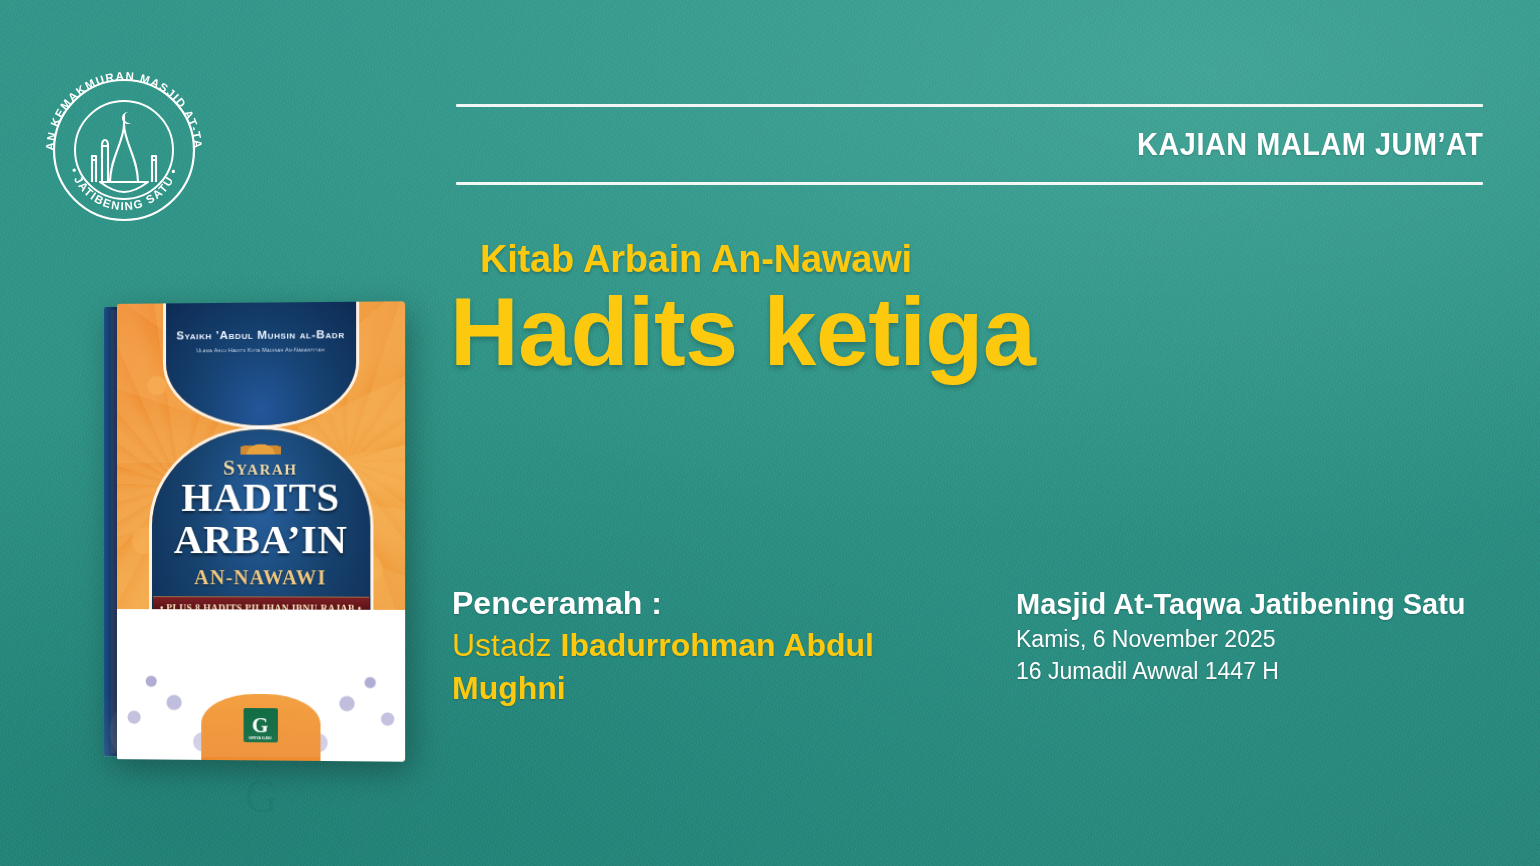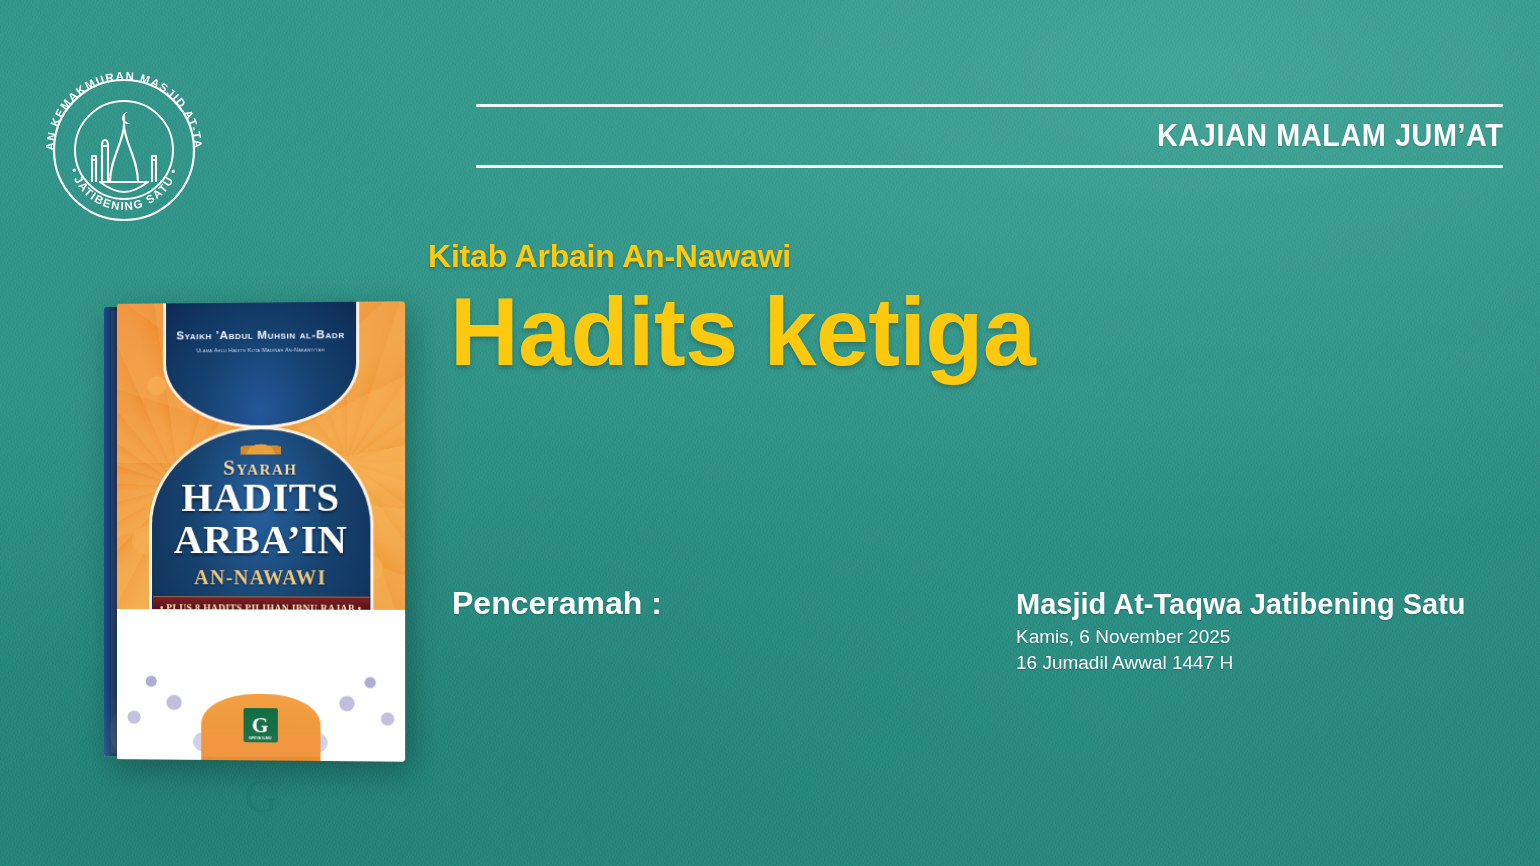--- a/index.html
+++ b/index.html
@@ -27,36 +27,36 @@
       repeating-linear-gradient(117deg, rgba(0,0,0,.05) 0 1px, rgba(255,255,255,.04) 1px 2px, rgba(255,255,255,0) 2px 3px),
       repeating-linear-gradient(81deg, rgba(255,255,255,.03) 0 2px, rgba(0,0,0,.03) 2px 3px);
     mix-blend-mode:overlay;
   }
 
   
   #logo{ position:absolute; left:32px; top:72px; width:185px; height:140px; }
   #logo svg{ display:block; width:185px; height:140px; overflow:visible; }
 
   
-  #header{ position:absolute; left:476px; top:104px; width:1027px; height:64px; }
+  #header{ position:absolute; left:456px; top:104px; width:1027px; height:81px; }
   .rule{ position:absolute; left:0; width:100%; height:3px; background:#f2f7f6; border-radius:1px; }
   .rule.top{ top:0; }
   .rule.bot{ bottom:0; }
   #kajian-label{
     position:absolute; right:0; top:50%; transform:translateY(-50%);
     color:#ffffff; font-weight:700; font-size:31px; letter-spacing:.6px;
     font-family:"Liberation Sans Narrow","Liberation Sans",sans-serif;
     transform:translateY(-50%) scaleX(.93); transform-origin:right center;
     white-space:nowrap; text-shadow:0 1px 2px rgba(0,0,0,.18);
   }
 
   
   #kitab-line{
-    position:absolute; left:428px; top:238px;
-    color:#fdc90f; font-weight:700; font-size:32px; letter-spacing:-.2px;
+    position:absolute; left:480px; top:238px;
+    color:#fdc90f; font-weight:700; font-size:38px; letter-spacing:-.2px;
     white-space:nowrap; text-shadow:0 2px 3px rgba(0,0,0,.22);
   }
   #main-title{
     position:absolute; left:450px; top:283px;
     color:#fdc90f; font-weight:700; font-size:97px; line-height:1;
     letter-spacing:-.5px; white-space:nowrap;
     font-family:"Liberation Sans Narrow","Liberation Sans",sans-serif;
     transform:scaleX(.98); transform-origin:left top;
     text-shadow:0 3px 5px rgba(0,0,0,.22);
   }
@@ -64,21 +64,21 @@
   
   #speaker{ position:absolute; left:452px; top:582px; width:480px; }
   #speaker .lbl{ color:#ffffff; font-size:32px; font-weight:700; line-height:1.32;
                  text-shadow:0 1px 2px rgba(0,0,0,.2); }
   #speaker .name{ color:#fdc90f; font-size:32px; line-height:1.33; font-weight:400;
                   text-shadow:0 1px 2px rgba(0,0,0,.2); }
   #speaker .name b{ font-weight:700; }
 
   
   #venue{ position:absolute; left:1016px; top:584px; width:500px; }
-  #venue .v-line{ color:#ffffff; font-size:19px; line-height:1.38; font-weight:400;
+  #venue .v-line{ color:#ffffff; font-size:23px; line-height:1.38; font-weight:400;
                   white-space:nowrap; text-shadow:0 1px 2px rgba(0,0,0,.2); }
   #venue .v-line.bold{ font-weight:700; font-size:29px; }
   #venue .v-line b{ font-weight:700; }
 
   
   #book-wrap{ position:absolute; left:96px; top:300px; width:320px; height:550px; }
   #book{
     position:absolute; left:8px; top:4px; width:298px; height:455px;
     transform:perspective(1400px) rotateY(-3.2deg);
     transform-origin:left center;
@@ -278,20 +278,21 @@
     <div class="rule top"></div>
     <div id="kajian-label">KAJIAN MALAM JUM’AT</div>
     <div class="rule bot"></div>
   </div>
 
   <div id="kitab-line">Kitab Arbain An-Nawawi</div>
   <div id="main-title">Hadits ketiga</div>
 
   <div id="speaker">
     <div class="lbl">Penceramah :</div>
+    <div class="name"><span>Ustadz </span><b>Ibadurrohman Abdul Mughni</b></div>
   </div>
 
   <div id="venue">
     <div class="v-line bold">Masjid At-Taqwa Jatibening Satu</div>
     <div class="v-line">Kamis, 6 November 2025</div>
     <div class="v-line">16 Jumadil Awwal 1447 H</div>
   </div>
 
   <div id="book-wrap">
     <div id="book">

